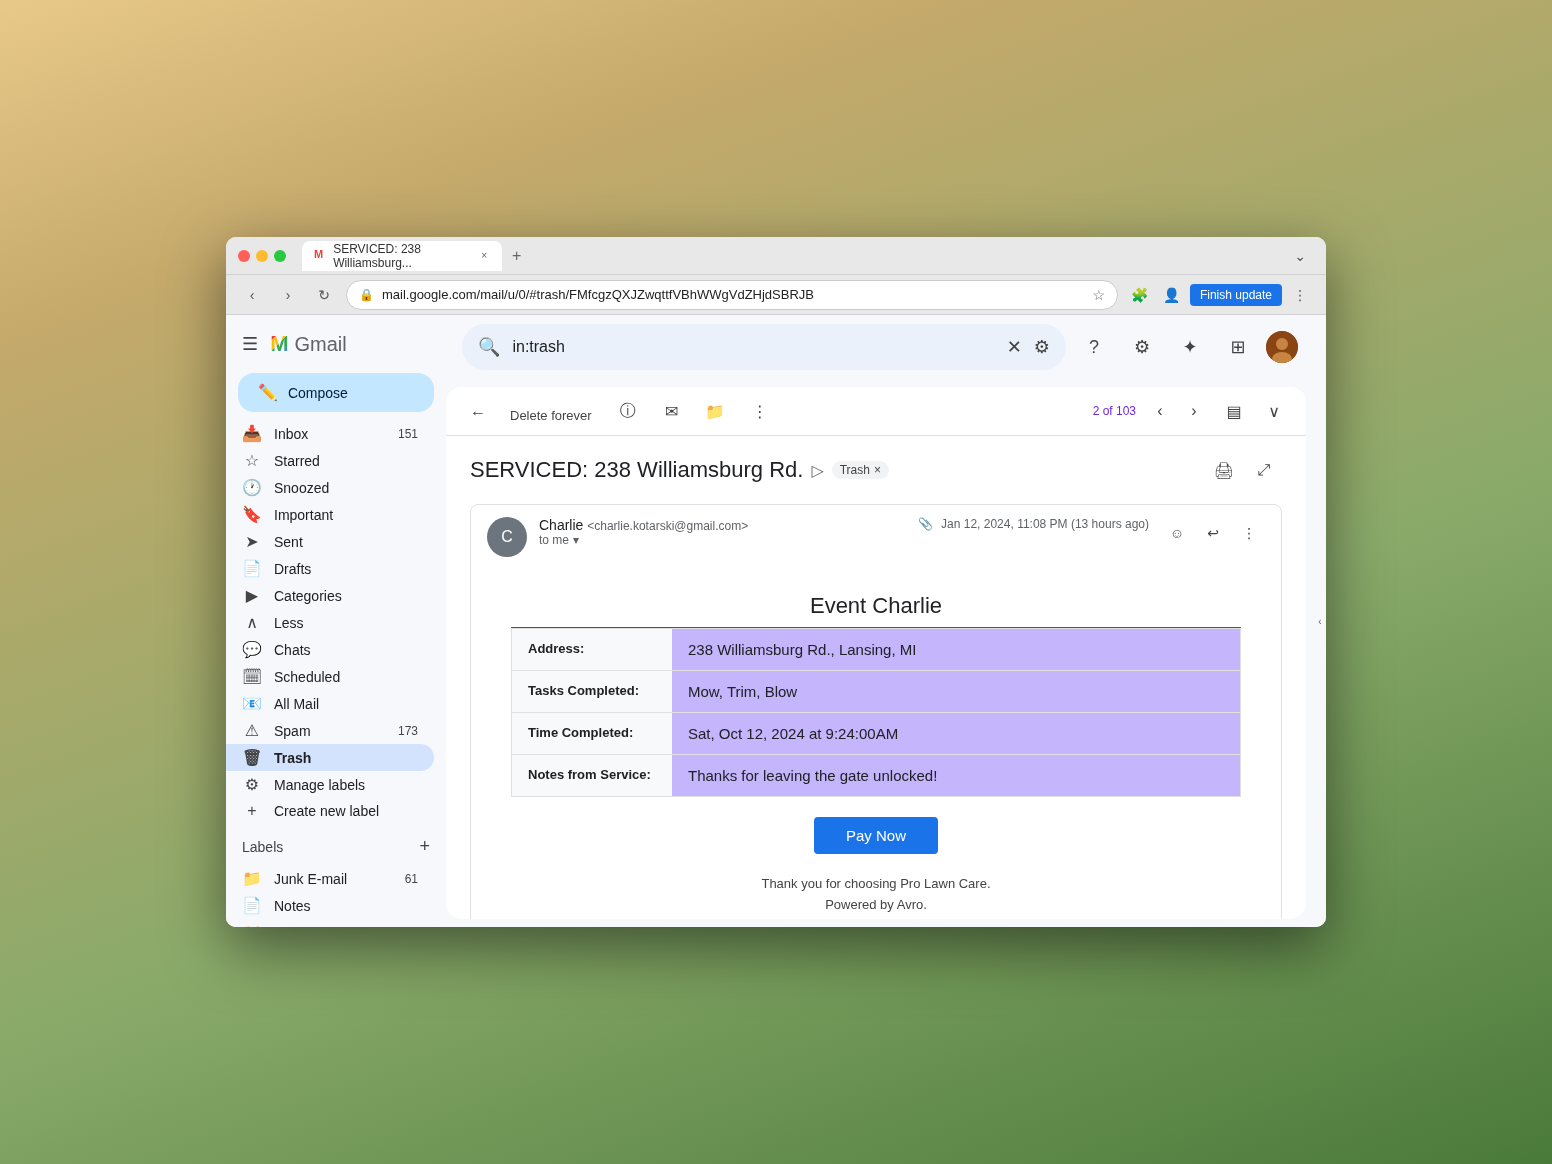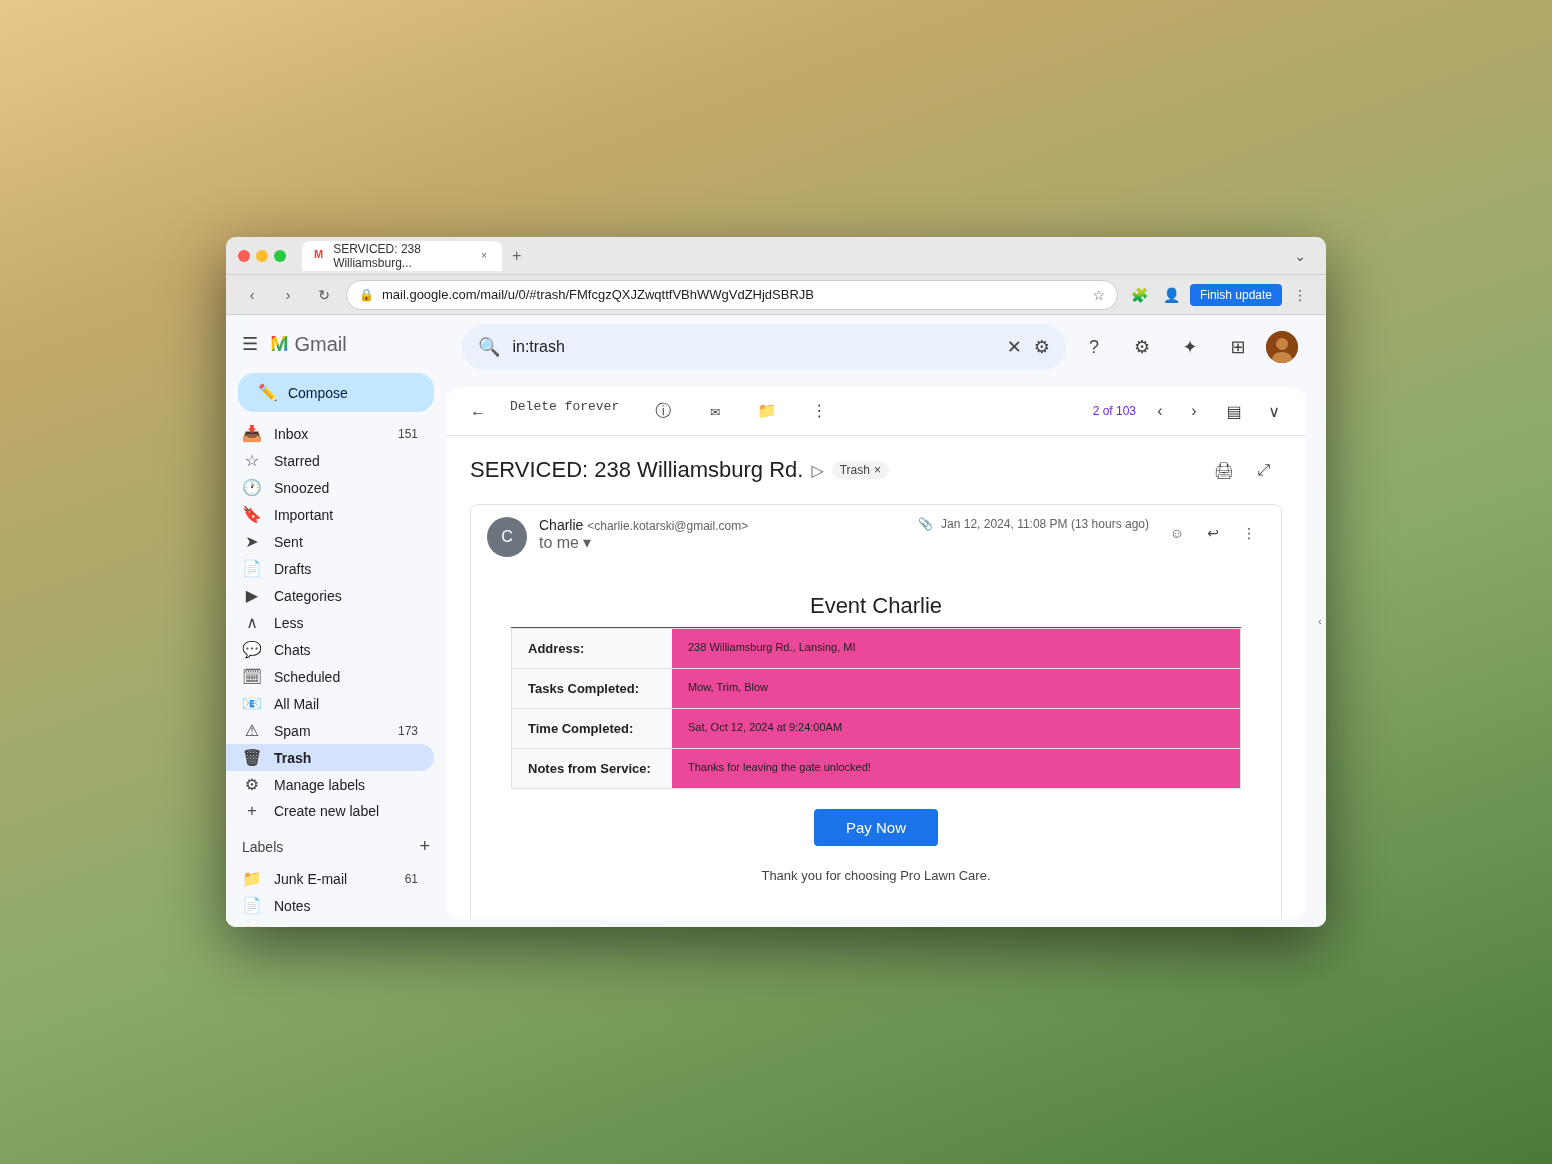--- a/index.html
+++ b/index.html
@@ -267,23 +267,22 @@
       justify-content: center;
       width: 32px;
       height: 32px;
       border-radius: 50%;
       cursor: pointer;
       font-size: 16px;
       color: #444;
     }
     .toolbar-actions {
       display: flex;
-      align-items: flex-start;
-      gap: 20px;
-      font-family: Liberation Mono, monospace;
+      align-items: flex-end;
+      gap: 12px;
     }
     .toolbar-spacer { flex: 1; }
     .pagination-text { font-size: 12px; color: #6d28d9; }
     .pagination-btns { display: flex; gap: 2px; }
 
     
     .gmail-app-header {
       height: 64px;
       display: flex;
       align-items: center;
@@ -402,21 +401,21 @@
       align-items: center;
       justify-content: center;
       color: #fff;
       font-size: 16px;
       font-weight: 500;
       flex-shrink: 0;
     }
     .sender-info { flex: 1; }
     .sender-name { font-size: 14px; font-weight: 500; color: #202124; }
     .sender-email { font-size: 12px; color: #5f6368; }
-    .to-me { font-size: 16px; color: #5f6368; display: flex; align-items: center; gap: 4px; }
+    .to-me { font-size: 12px; color: #5f6368; display: flex; align-items: center; gap: 4px; }
     .email-time { font-size: 12px; color: #5f6368; }
     .email-header-actions {
       display: flex;
       align-items: center;
       gap: 4px;
     }
     .msg-action-btn {
       width: 32px;
       height: 32px;
       border-radius: 50%;
@@ -451,23 +450,23 @@
       padding: 12px 16px;
       font-size: 13px;
       font-weight: 600;
       color: #202124;
       background: #f8f9fa;
       flex-shrink: 0;
     }
     .summary-value {
       flex: 1;
       padding: 12px 16px;
-      font-size: 11px;
+      font-size: 15px;
       color: #202124;
-      background: #ec4899;
+      background: #c4b5fd;
     }
 
     .pay-now-container {
       text-align: center;
       padding: 20px;
     }
     .pay-now-btn {
       background: #1a73e8;
       color: #fff;
       border-radius: 4px;
@@ -754,20 +753,21 @@
                   <div class="summary-value">Thanks for leaving the gate unlocked!</div>
                 </div>
               </div>
 
               <div class="pay-now-container">
                 <div class="pay-now-btn">Pay Now</div>
               </div>
 
               <div class="thank-you-text">
                 <div>Thank you for choosing Pro Lawn Care.</div>
+                <div>Powered by Avro.</div>
               </div>
             </div>
 
           </div>
         </div>
       </div>
     </div>
 
     <div class="collapse-handle">‹</div>
   </div>

